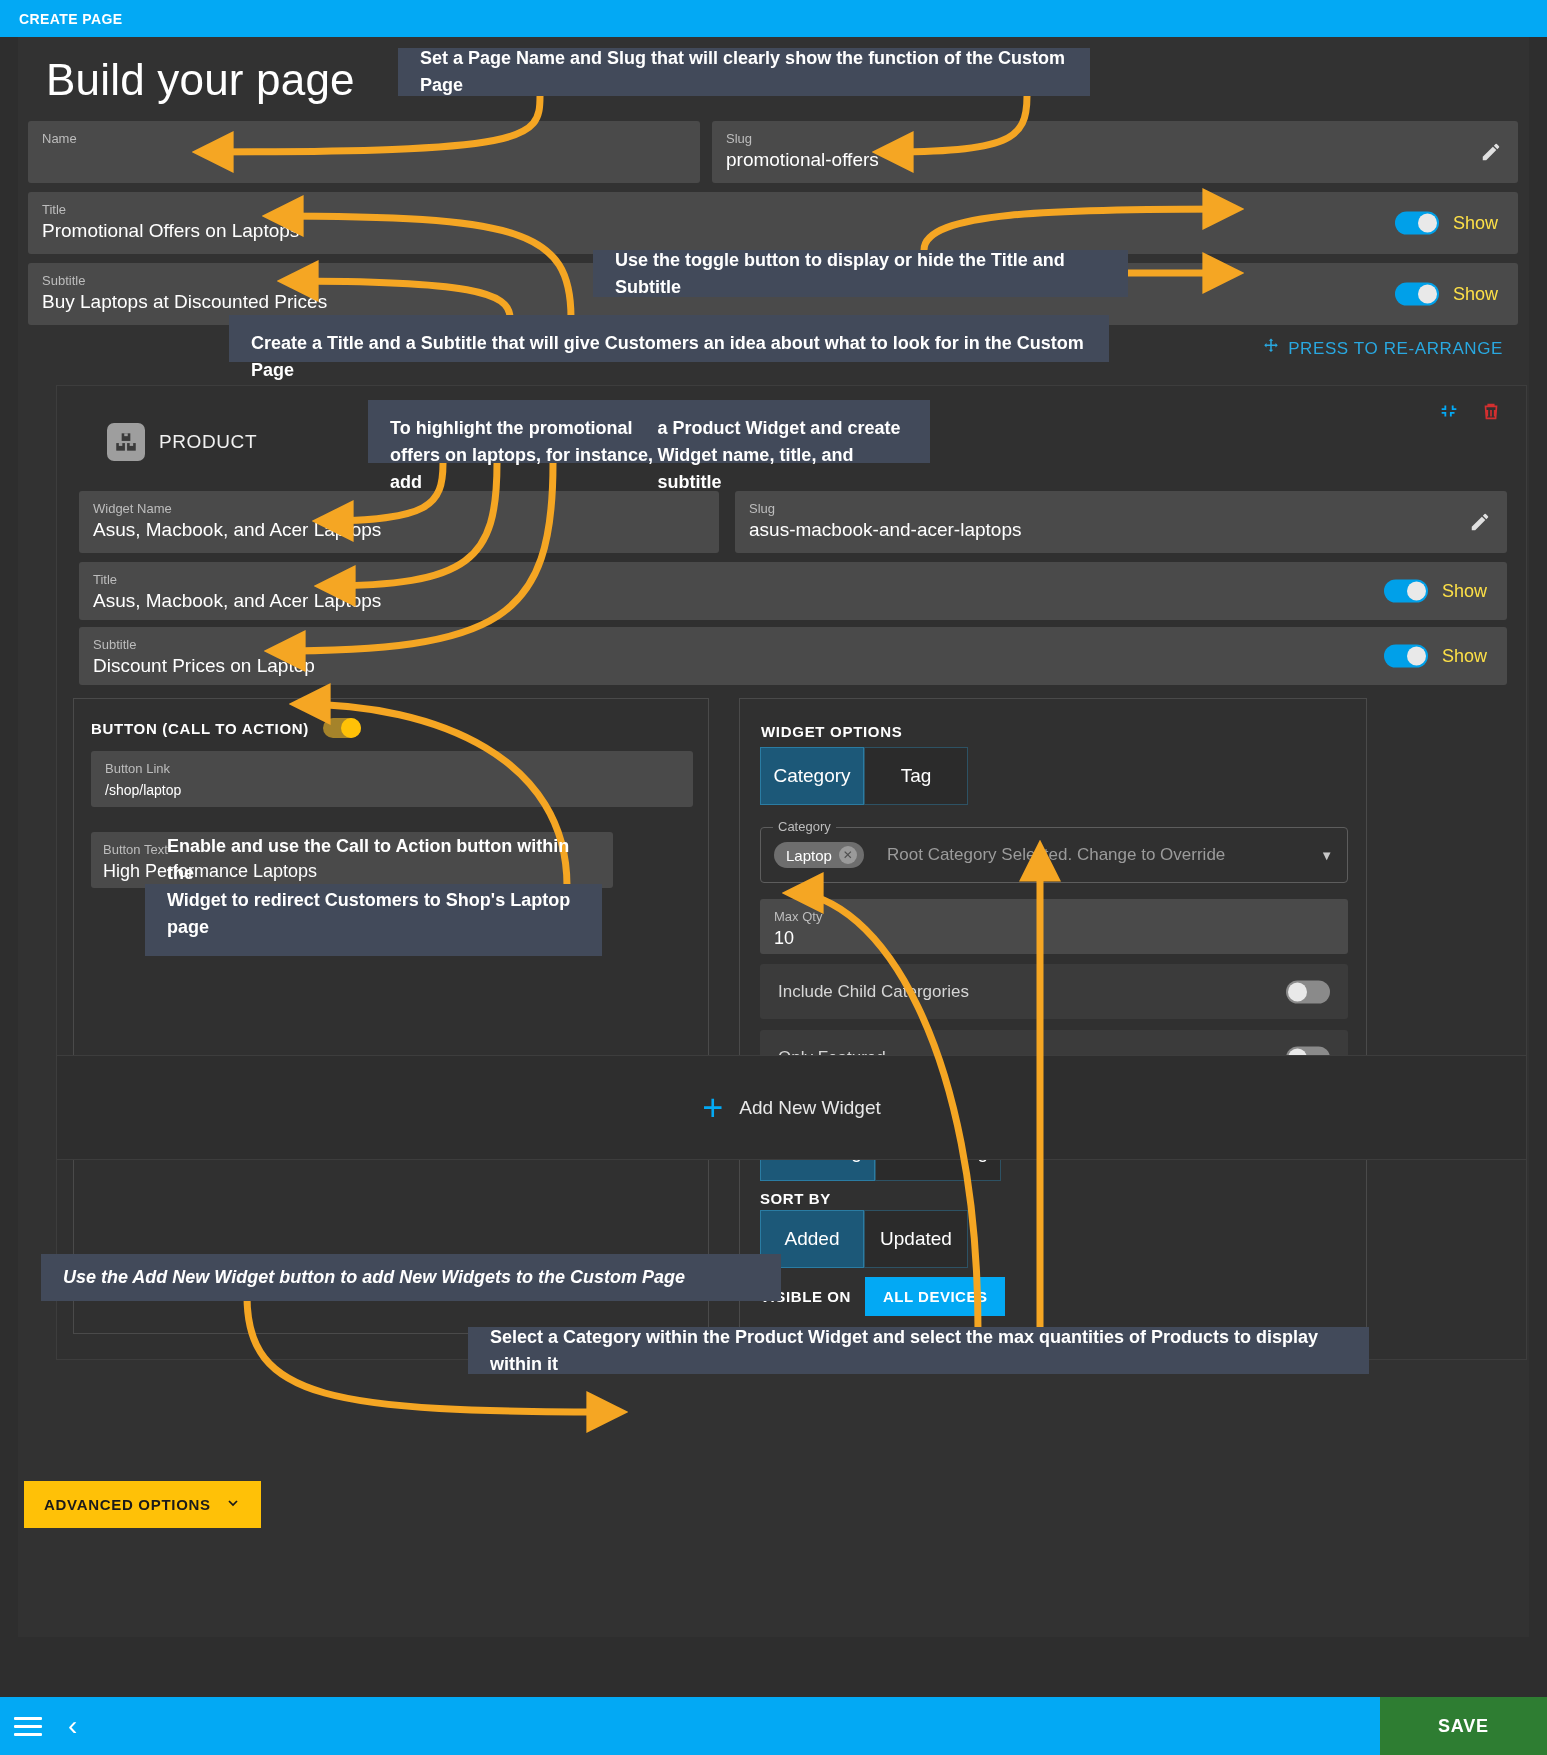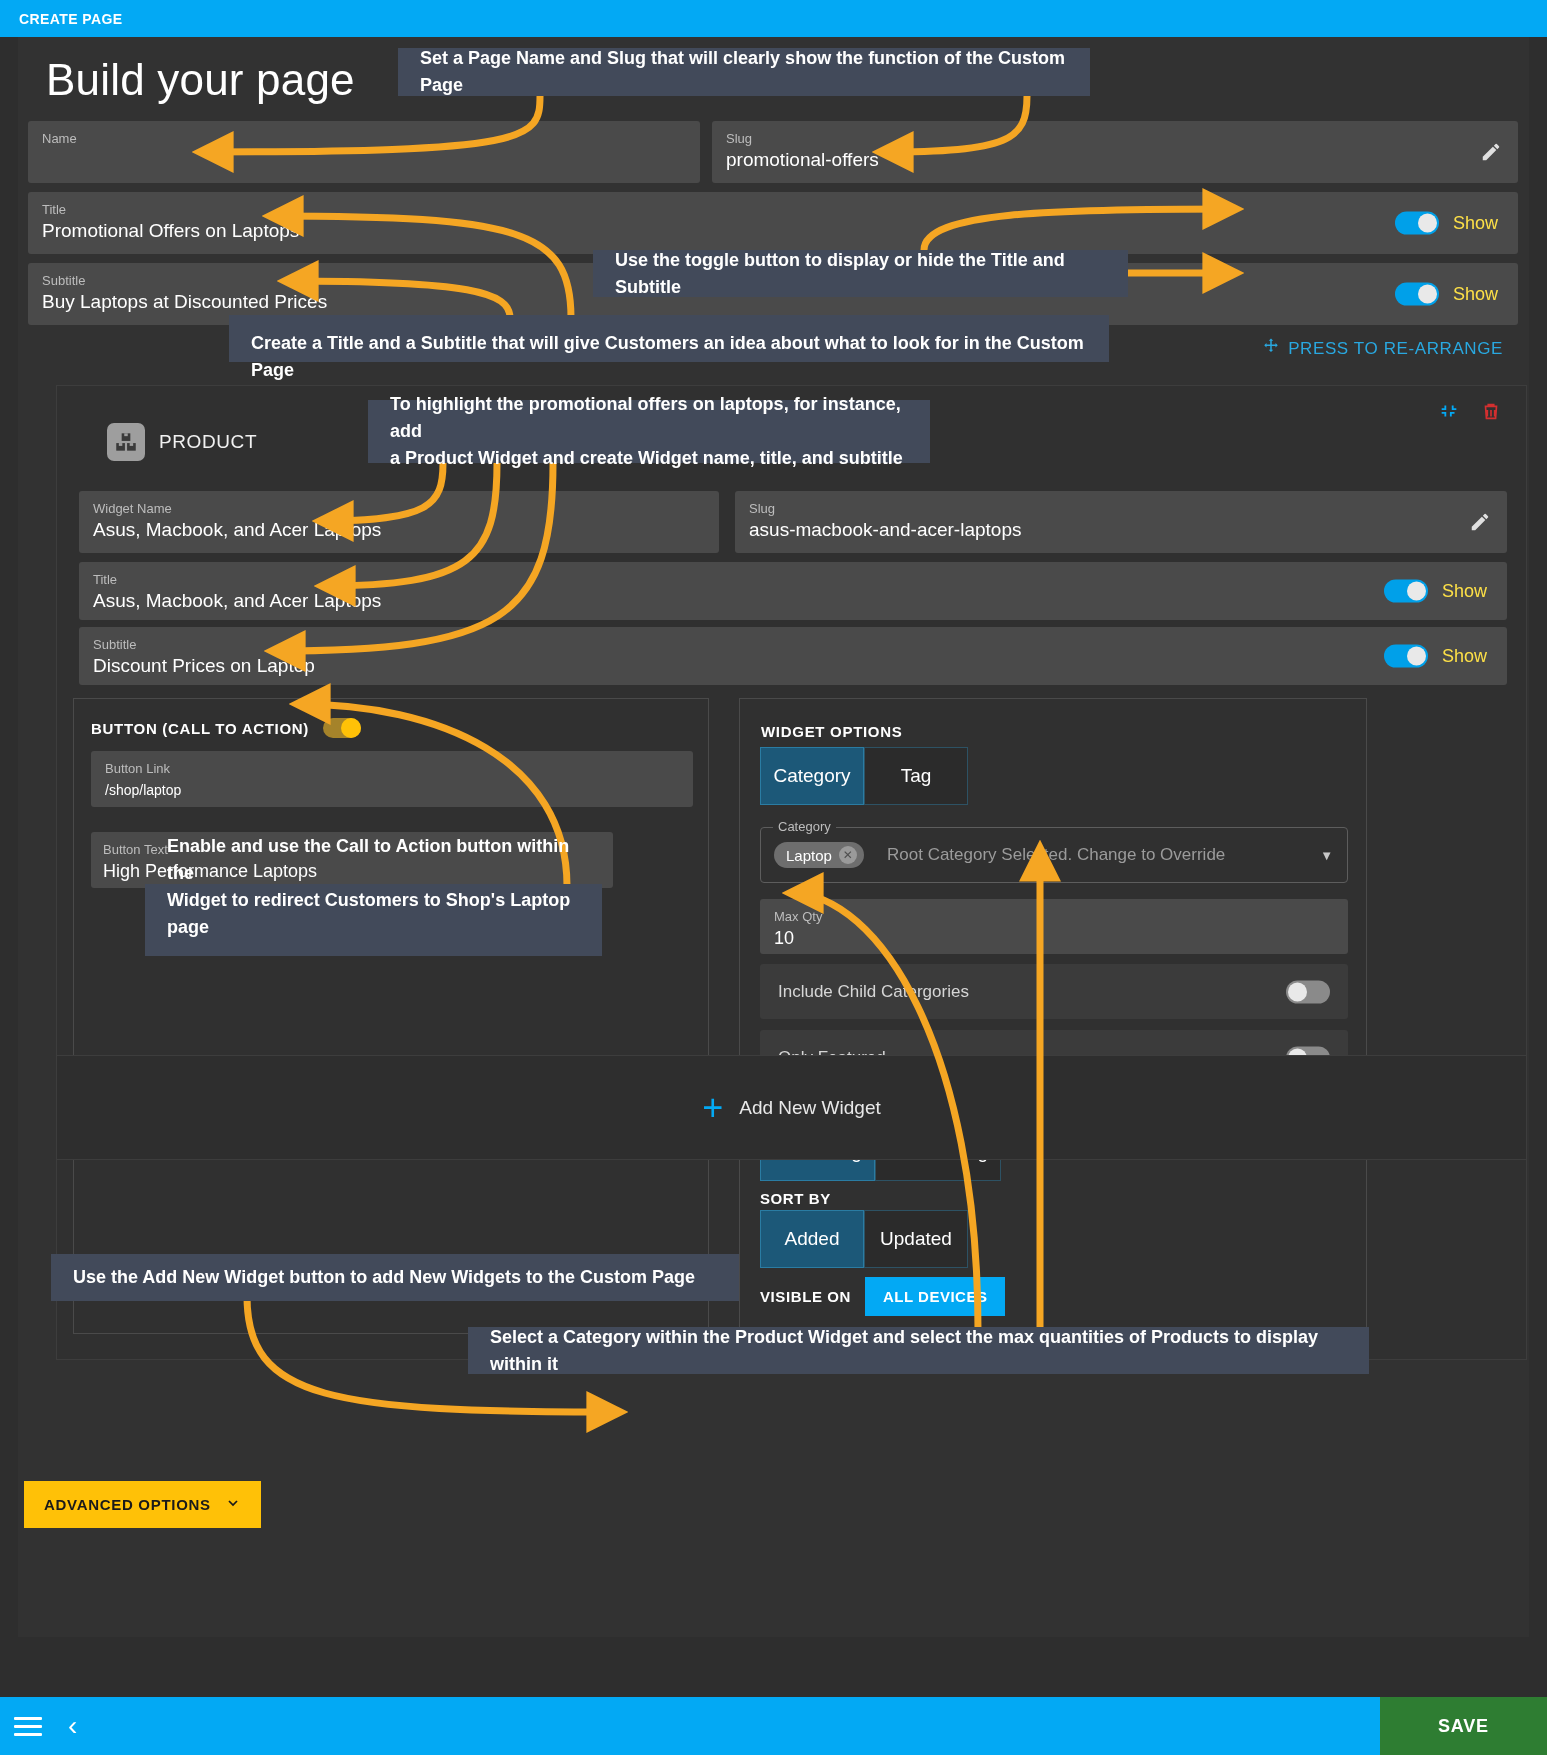--- a/index.html
+++ b/index.html
@@ -510,31 +510,31 @@
   </div>
 
   <div class="callout" style="left:593px; top:250px; width:535px; height:47px; display:flex; align-items:center;">
     <span>Use the toggle button to display or hide the Title and Subtitle</span>
   </div>
 
   <div class="callout" style="left:229px; top:315px; width:880px; height:47px; display:flex; ">
     <span>Create a Title and a Subtitle that will give Customers an idea about what to look for in the Custom Page</span>
   </div>
 
-  <div class="callout" style="left:368px; top:400px; width:562px; height:63px; display:flex; flex-direction:column; justify-content:center;">
+  <div class="callout" style="left:368px; top:400px; width:562px; height:63px; display:flex; flex-direction:row; justify-content:center;">
     <span>To highlight the promotional offers on laptops, for instance, add</span>
     <span>a Product Widget and create Widget name, title, and subtitle</span>
   </div>
 
   <div class="callout" style="left:145px; top:884px; width:457px; height:72px; display:flex; flex-direction:column; justify-content:flex-end;">
     <span>Enable and use the Call to Action button within the</span>
     <span>Widget to redirect Customers to Shop's Laptop page</span>
   </div>
 
-  <div class="callout" style="left:51px; top:1254px; width:688px; height:47px; display:flex; align-items:center;">
+  <div class="callout" style="left:41px; top:1254px; width:740px; height:47px; display:flex; align-items:center;font-style:italic;">
     <span>Use the Add New Widget button to add New Widgets to the Custom Page</span>
   </div>
 
   <div class="callout" style="left:468px; top:1327px; width:901px; height:47px; display:flex; align-items:center;">
     <span>Select a Category within the Product Widget and select the max quantities of Products to display within it</span>
   </div>
 
 </div>
 
 </body></html>

